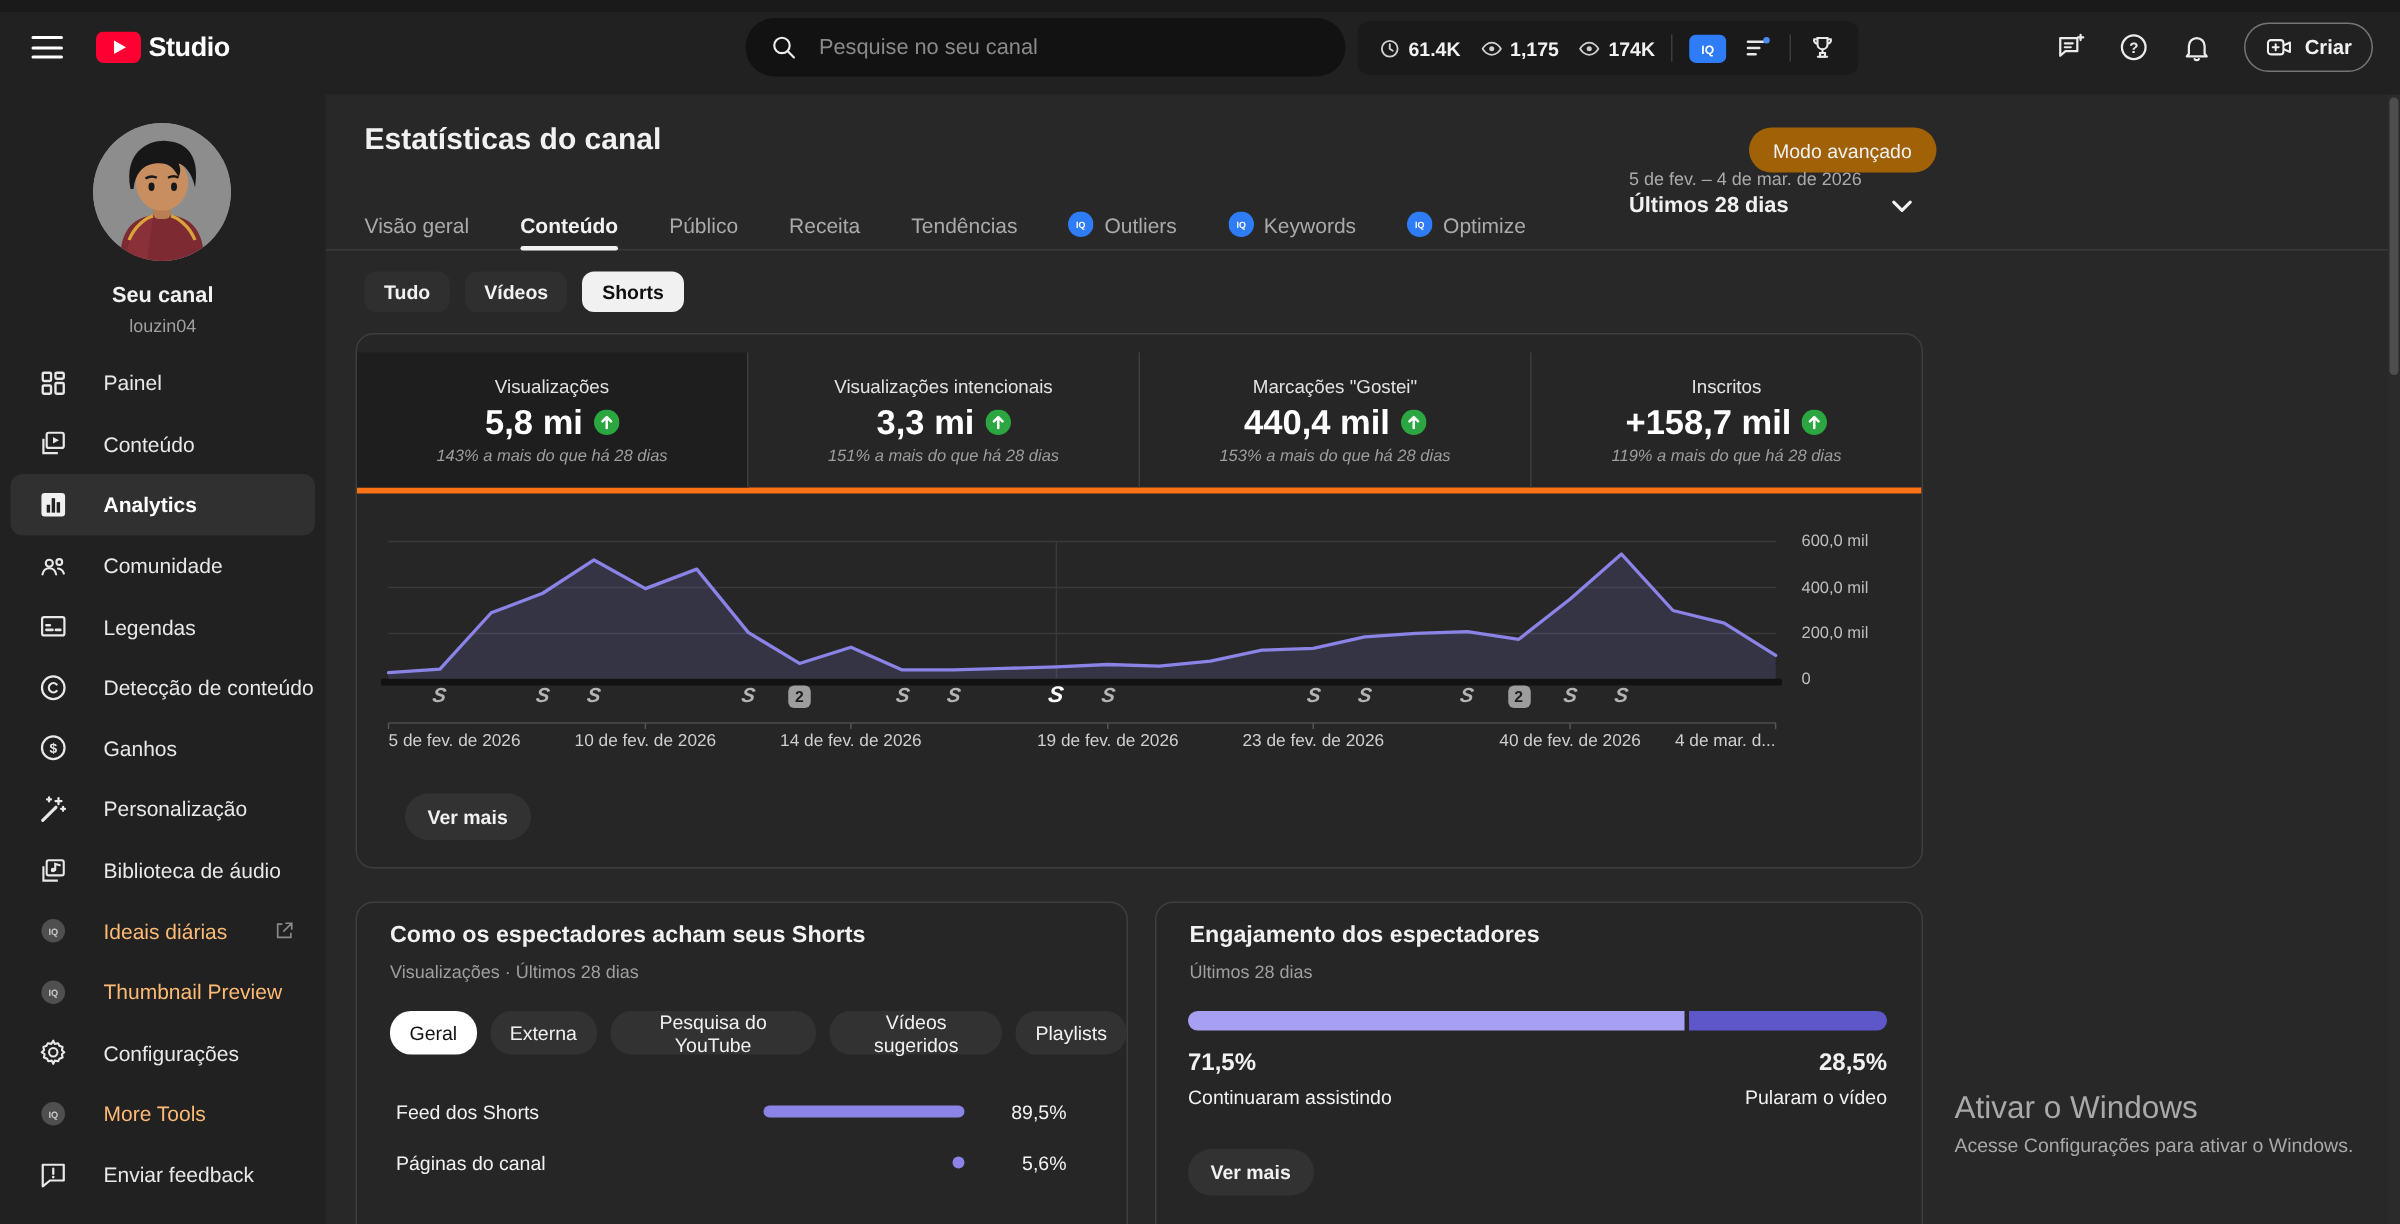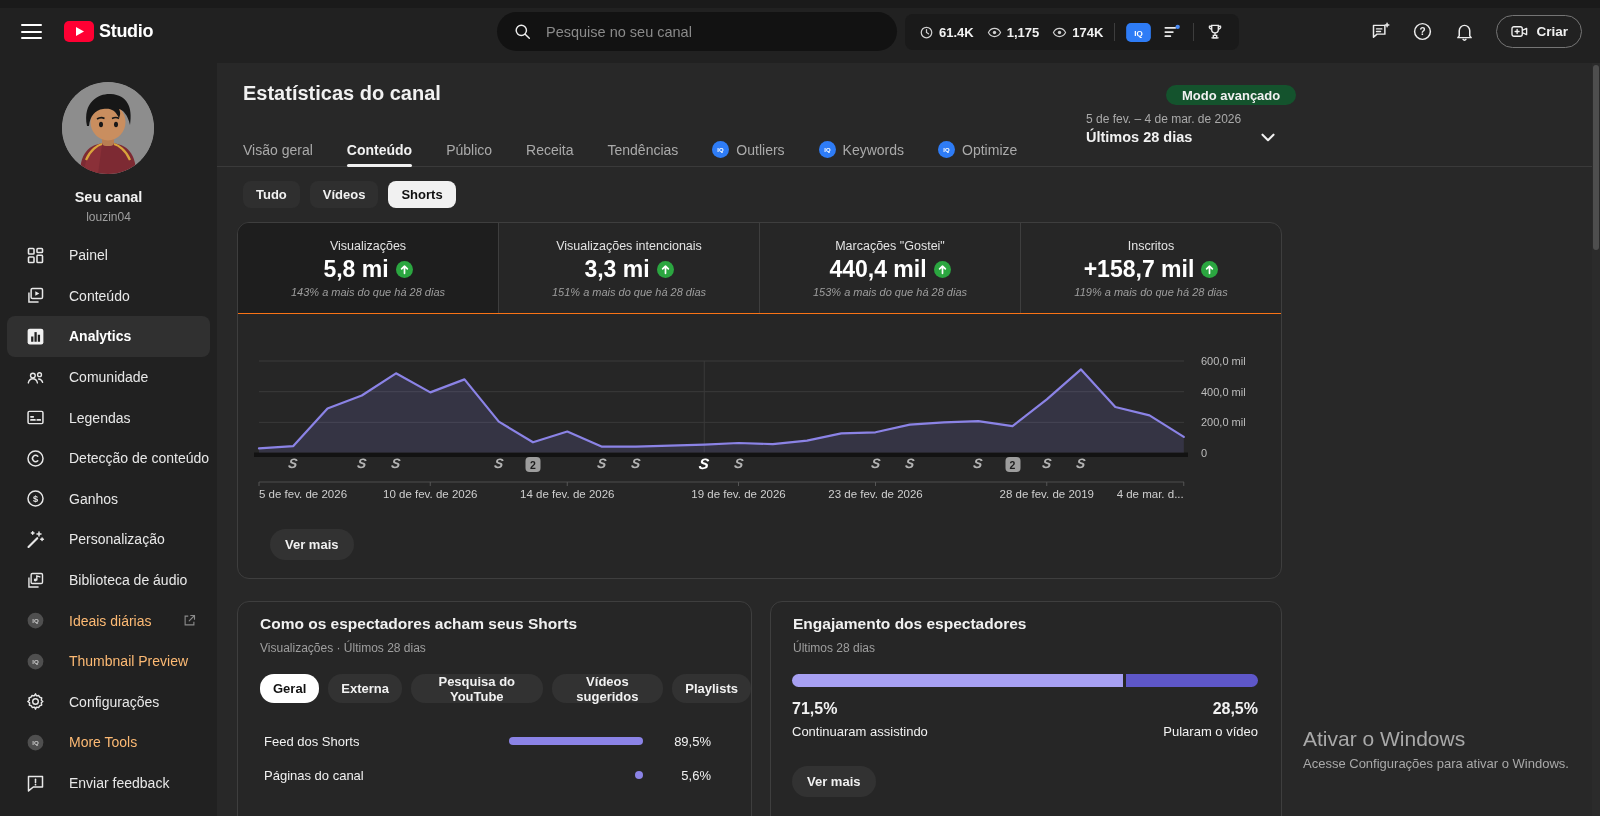--- a/index.html
+++ b/index.html
@@ -39,37 +39,37 @@
   .side-menu{position:absolute;top:172px;left:0;right:0}
   .side-item{height:40.6px;display:flex;align-items:center;padding-left:25px;gap:23px;font-size:14px;color:#e8e8e8;cursor:pointer;position:relative;box-sizing:border-box}
   .side-item.active{background:#303030;border-radius:8px;margin:0 7px;padding-left:18px;font-weight:bold;color:#fff}
   .side-item.dimmed{color:#fdba74}
   .side-ic{width:21px;height:21px;flex:none}
   .ext-ic{position:absolute;right:20px;width:15px;height:15px;color:#8a8a8a}
 
   
   .main{position:absolute;left:217px;top:63px;right:0;bottom:0;background:#282828;overflow:hidden}
   .page-title{position:absolute;left:26px;top:19px;margin:0;font-size:20px;font-weight:bold}
-  .advanced{position:absolute;left:949px;top:22px;height:20px;border-radius:16px;background:#14532d;border:0;color:#f1f1f1;font-weight:bold;font-size:13px;padding:0 16px}
+  .advanced{position:absolute;left:949px;top:22px;height:30px;border-radius:16px;background:#a16207;border:0;color:#f1f1f1;font-weight:normal;font-size:13px;padding:0 16px}
   .tabs-divider{position:absolute;top:103px;left:0;right:0;height:1px;background:#3a3a3a}
   .tabs{position:absolute;left:26px;top:69px;height:35px;display:flex;gap:34px}
   .tab{display:flex;align-items:center;gap:7px;font-size:14px;color:#aaa;position:relative;cursor:pointer}
   .tab.active{color:#f1f1f1;font-weight:bold}
   .tab.active::after{content:"";position:absolute;left:0;right:0;bottom:0;height:3px;background:#f1f1f1;border-radius:2px}
   .tab .vidiq-dot{width:17px;height:17px}
   .date-range{position:absolute;left:869px;top:49px;font-size:12px;color:#aaa}
   .date-label{position:absolute;left:869px;top:66px;font-size:14.5px;font-weight:bold}
   .chev{position:absolute;left:1040px;top:63px;width:22px;height:22px;color:#f1f1f1;background:none;border:0;padding:0}
   .chips{position:absolute;left:26px;top:118px;display:flex;gap:10px}
   .chip{height:27px;border-radius:8px;background:#2f2f2f;color:#f1f1f1;font-size:13px;font-weight:bold;display:flex;align-items:center;padding:0 13px;border:0}
   .chip.selected{background:#f1f1f1;color:#0f0f0f}
 
   
   .chart-card{position:absolute;left:20px;top:159px;width:1043px;height:355px;border:1px solid #3e3e3e;border-radius:12px;background:#262626;overflow:hidden;box-sizing:content-box}
-  .metrics{position:absolute;left:0;top:0;right:0;height:90px;display:flex;border-bottom:1px solid #f97316}
+  .metrics{position:absolute;left:0;top:12px;right:0;height:90px;display:flex;border-bottom:4px solid #f97316}
   .mcell{flex:1;border-right:1px solid #3e3e3e;display:flex;flex-direction:column;align-items:center;justify-content:center;gap:3px;cursor:pointer}
   .mcell:last-child{border-right:0}
   .mcell.selected{background:#1e1e1e}
   .mlabel{font-size:12.5px;color:#e3e3e3}
   .mvalrow{display:flex;align-items:center;gap:7px}
   .mval{font-size:23px;font-weight:bold;color:#fff}
   .mgreen{width:17px;height:17px}
   .mdelta{font-size:11px;font-style:italic;color:#9e9e9e}
   .chart-svg{position:absolute;left:0;top:0;pointer-events:none}
   .ylab{position:absolute;left:963px;font-size:11px;color:#bdbdbd;transform:translateY(-50%)}
@@ -80,21 +80,21 @@
   .pill-btn{height:31px;border-radius:16px;background:#323232;border:0;color:#f1f1f1;font-size:13px;font-weight:bold;padding:0 15px}
   .vermais-chart{position:absolute;left:32px;top:306px}
 
   
   .card{position:absolute;top:538px;border:1px solid #3e3e3e;border-radius:12px;background:#262626}
   .discovery{left:20px;width:513px;height:268px}
   .engagement{left:553px;width:510px;height:268px}
   .card h2{position:absolute;left:22px;top:13px;margin:0;font-size:15.5px;font-weight:bold}
   .card .sub{position:absolute;left:22px;top:39px;font-size:12px;color:#9f9f9f}
   .dchips{position:absolute;left:22px;top:72px;display:flex;gap:9px}
-  .dchip{height:29px;border-radius:14px;background:#323232;color:#f1f1f1;font-size:13px;font-weight:bold;display:flex;align-items:center;padding:0 13px;border:0}
+  .dchip{height:29px;border-radius:14px;background:#323232;color:#f1f1f1;font-size:13px;font-weight:normal;display:flex;align-items:center;padding:0 13px;border:0}
   .dchip.selected{background:#fff;color:#111}
   .drow{position:absolute;left:26px;right:40px;height:20px;display:flex;align-items:center}
   .drow .lbl{font-size:13px;color:#f1f1f1}
   .drow .bar{position:absolute;height:8px;border-radius:4px;background:#8b83e6;right:68px}
   .drow .pct{position:absolute;right:0;width:60px;text-align:right;font-size:13px;color:#f1f1f1}
   .ebar{position:absolute;left:21px;top:72px;width:466px;height:13px;display:flex}
   .ebar .seg1{background:#a7a0f2;border-radius:7px 0 0 7px;height:13px}
   .ebar .seg2{background:#5e57c9;border-radius:0 7px 7px 0;height:13px;margin-left:3px}
   .epct-l{position:absolute;left:21px;top:98px;font-size:16px;font-weight:bold}
   .elbl-l{position:absolute;left:21px;top:122px;font-size:13px}
@@ -536,21 +536,21 @@
         </svg>
         <div class="ylab" style="top: 138px;">600,0 mil</div>
         <div class="ylab" style="top: 168.667px;">400,0 mil</div>
         <div class="ylab" style="top: 199.333px;">200,0 mil</div>
         <div class="ylab" style="top: 230px;">0</div>
         <div class="xlab" style="left: 21px;">5 de fev. de 2026</div>
         <div class="xlab" style="left: 192.25px; transform: translateX(-50%);">10 de fev. de 2026</div>
         <div class="xlab" style="left: 329.25px; transform: translateX(-50%);">14 de fev. de 2026</div>
         <div class="xlab" style="left: 500.5px; transform: translateX(-50%);">19 de fev. de 2026</div>
         <div class="xlab" style="left: 637.5px; transform: translateX(-50%);">23 de fev. de 2026</div>
-        <div class="xlab" style="left: 808.75px; transform: translateX(-50%);">28 de fev. de 2019</div>
+        <div class="xlab" style="left: 808.75px; transform: translateX(-50%);">40 de fev. de 2026</div>
         <div class="xlab" style="left: 945.75px; transform: translateX(-100%);">4 de mar. d...</div>
         <span class="marker" style="left: 55.25px;">S</span>
         <span class="marker" style="left: 123.75px;">S</span>
         <span class="marker" style="left: 158px;">S</span>
         <span class="marker" style="left: 260.75px;">S</span>
         <div class="badge2" style="left: 295px;">2</div>
         <span class="marker" style="left: 363.5px;">S</span>
         <span class="marker" style="left: 397.75px;">S</span>
         <span class="marker hl" style="left: 466.25px;">S</span>
         <span class="marker" style="left: 500.5px;">S</span>

